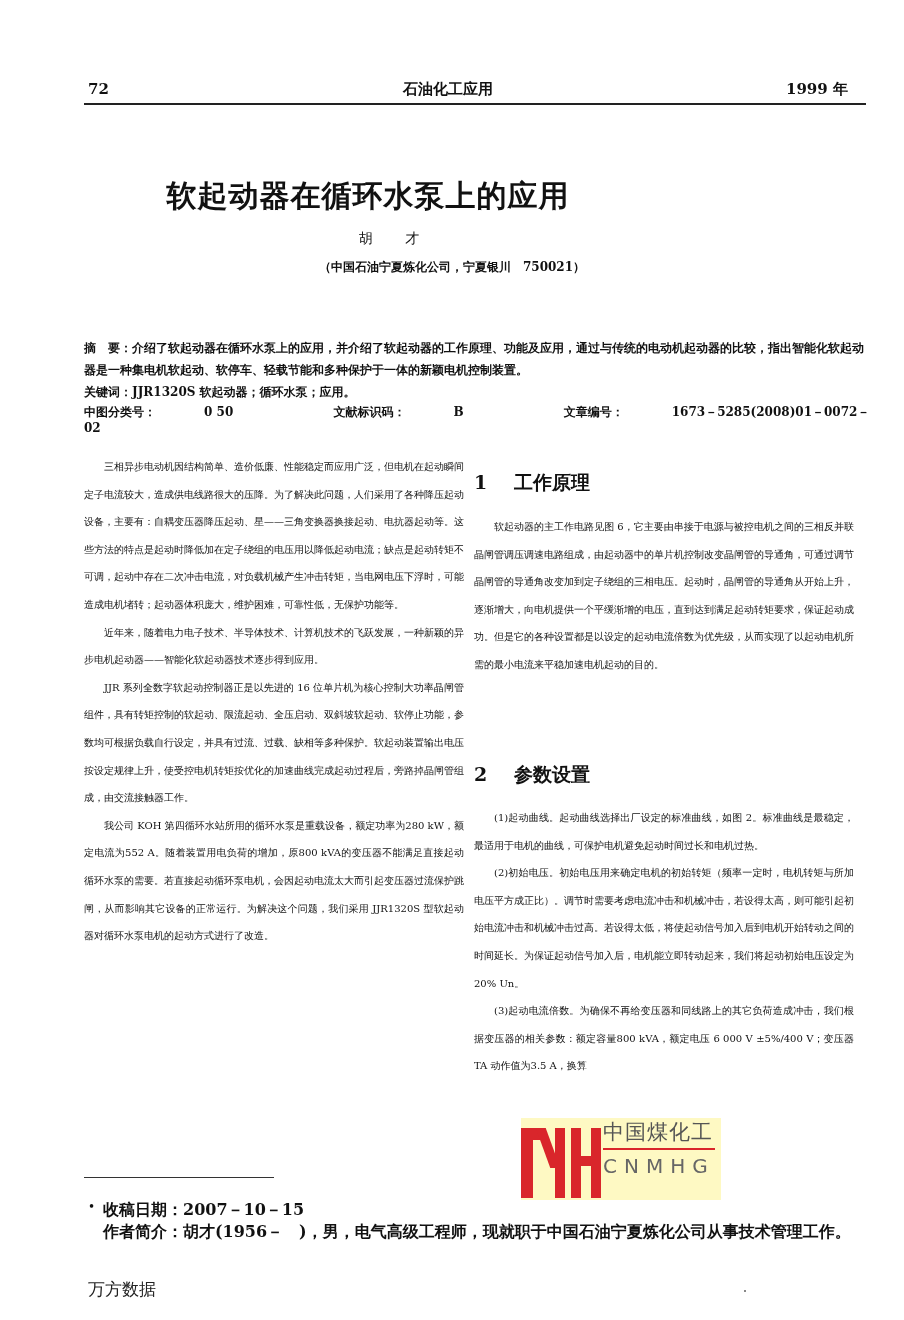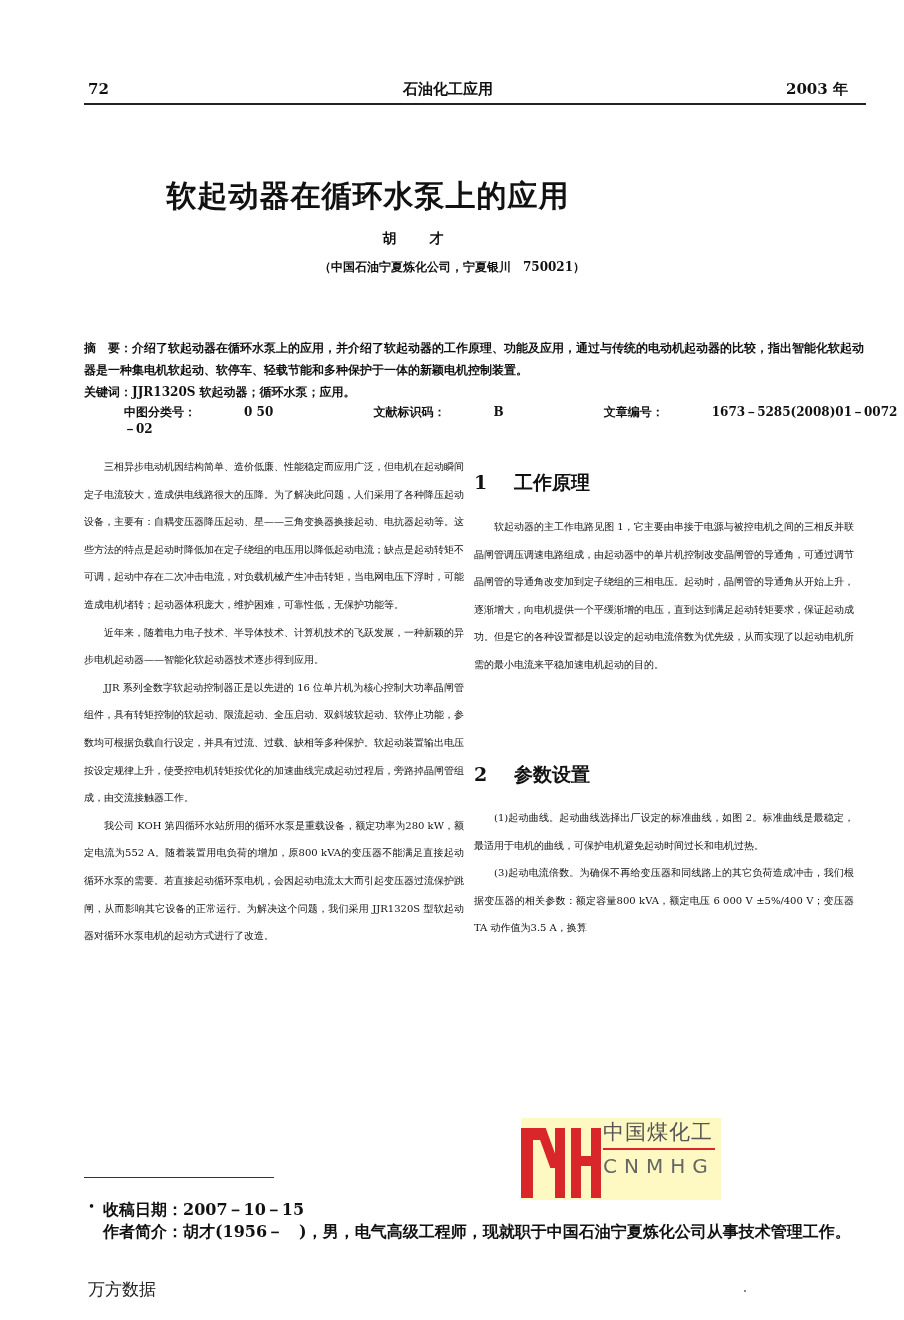--- a/index.html
+++ b/index.html
@@ -2,25 +2,25 @@
 <html><head>
 <meta charset="utf-8">
 <style>
   html, body { margin: 0; padding: 0; background: #ffffff; }
   body { width: 904px; height: 1320px; position: relative; overflow: hidden;
          font-family: "DejaVu Serif", "Liberation Serif", serif; color: #111; }
   .abs { position: absolute; }
   .header-rule { position: absolute; left: 84px; top: 103px; width: 782px; height: 2px; background: #222; }
   .hdr { font-size: 15px; font-weight: bold; }
   .title { left: 0; width: 736px; top: 176px; text-align: center; font-size: 30px; font-weight: bold; letter-spacing: 1px; }
-  .author { left: 0; width: 792px; top: 230px; text-align: center; font-size: 14px; font-weight: bold; letter-spacing: 14px; padding-left: 24px; }
+  .author { left: 0; width: 792px; top: 230px; text-align: center; font-size: 14px; font-weight: normal; letter-spacing: 14px; }
   .affil { left: 0; width: 904px; top: 259px; text-align: center; font-size: 12px; font-weight: bold; }
   .abstract { left: 84px; width: 782px; top: 337px; font-size: 12px; line-height: 22px; font-weight: bold; }
   .abstract .lbl { font-weight: bold; }
-  .meta-row { left: 84px; top: 404px; font-size: 12px; font-weight: bold; margin-left: 40px; }
+  .meta-row { left: 84px; top: 404px; font-size: 12px; font-weight: bold; }
   .meta-row span { margin-right: 48px; }
   .col { font-size: 10px; line-height: 27.6px; text-align: justify; }
   .col p { margin: 0; text-indent: 2em; }
   .col-left { left: 84px; width: 380px; top: 453px; }
   .col-right { left: 474px; width: 380px; }
   .sec-h { font-size: 19px; font-weight: bold; }
   .sec-h .num { display: inline-block; width: 40px; }
   .fn-rule { left: 84px; top: 1177px; width: 190px; height: 1px; background: #333; }
   .fn { left: 90px; font-size: 16px; font-weight: bold; text-align: right; }
   .fn-bullet { left: 88px; top: 1200px; font-size: 12px; }
@@ -31,21 +31,21 @@
   .wm-bar { position: absolute; background: #d9262b; }
   .wm-cn { position: absolute; left: 82px; top: 0px; font-family: "DejaVu Sans", sans-serif; font-size: 21px; color: #555; letter-spacing: 1px; }
   .wm-line { position: absolute; left: 82px; top: 30px; width: 112px; height: 2px; background: #d9262b; }
   .wm-en { position: absolute; left: 82px; top: 36px; font-family: "DejaVu Sans", sans-serif; font-size: 20px; color: #666; letter-spacing: 7px; }
 </style>
 </head>
 <body>
 
 <div class="abs hdr" style="left:88px; top:80px;">72</div>
 <div class="abs hdr" style="left:0; width:896px; top:80px; text-align:center;">石油化工应用</div>
-<div class="abs hdr" style="left:786px; top:80px;">2003 年</div>
+<div class="abs hdr" style="left:786px; top:80px;">1999 年</div>
 <div class="header-rule"></div>
 
 <div class="abs title">软起动器在循环水泵上的应用</div>
 <div class="abs author">胡 才</div>
 <div class="abs affil">（中国石油宁夏炼化公司，宁夏银川　750021）</div>
 
 <div class="abs abstract">
   <span class="lbl">摘　要：</span><span>介绍了软起动器在循环水泵上的应用，并介绍了软起动器的工作原理、功能及应用，通过与传统的电动机起动器的比较，指出智能化软起动器是一种集电机软起动、软停车、轻载节能和多种保护于一体的新颖电机控制装置。</span><br>
   <span class="lbl">关键词：</span><span>JJR1320S 软起动器；循环水泵；应用。</span>
 </div>
@@ -59,28 +59,29 @@
   <p>三相异步电动机因结构简单、造价低廉、性能稳定而应用广泛，但电机在起动瞬间定子电流较大，造成供电线路很大的压降。为了解决此问题，人们采用了各种降压起动设备，主要有：自耦变压器降压起动、星——三角变换器换接起动、电抗器起动等。这些方法的特点是起动时降低加在定子绕组的电压用以降低起动电流；缺点是起动转矩不可调，起动中存在二次冲击电流，对负载机械产生冲击转矩，当电网电压下浮时，可能造成电机堵转；起动器体积庞大，维护困难，可靠性低，无保护功能等。</p>
   <p>近年来，随着电力电子技术、半导体技术、计算机技术的飞跃发展，一种新颖的异步电机起动器——智能化软起动器技术逐步得到应用。</p>
   <p>JJR 系列全数字软起动控制器正是以先进的 16 位单片机为核心控制大功率晶闸管组件，具有转矩控制的软起动、限流起动、全压启动、双斜坡软起动、软停止功能，参数均可根据负载自行设定，并具有过流、过载、缺相等多种保护。软起动装置输出电压按设定规律上升，使受控电机转矩按优化的加速曲线完成起动过程后，旁路掉晶闸管组成，由交流接触器工作。</p>
   <p>我公司 KOH 第四循环水站所用的循环水泵是重载设备，额定功率为280 kW，额定电流为552 A。随着装置用电负荷的增加，原800 kVA的变压器不能满足直接起动循环水泵的需要。若直接起动循环泵电机，会因起动电流太大而引起变压器过流保护跳闸，从而影响其它设备的正常运行。为解决这个问题，我们采用 JJR1320S 型软起动器对循环水泵电机的起动方式进行了改造。</p>
 </div>
 
 <div class="abs sec-h" style="left:474px; top:470px;">
   <span class="num">1</span><span>工作原理</span>
 </div>
 <div class="abs col col-right" style="top:513px;">
-  <p>软起动器的主工作电路见图 1，它主要由串接于电源与被控电机之间的三相反并联晶闸管调压调速电路组成，由起动器中的单片机控制改变晶闸管的导通角，可通过调节晶闸管的导通角改变加到定子绕组的三相电压。起动时，晶闸管的导通角从开始上升，逐渐增大，向电机提供一个平缓渐增的电压，直到达到满足起动转矩要求，保证起动成功。但是它的各种设置都是以设定的起动电流倍数为优先级，从而实现了以起动电机所需的最小电流来平稳加速电机起动的目的。</p>
+  <p>软起动器的主工作电路见图 6，它主要由串接于电源与被控电机之间的三相反并联晶闸管调压调速电路组成，由起动器中的单片机控制改变晶闸管的导通角，可通过调节晶闸管的导通角改变加到定子绕组的三相电压。起动时，晶闸管的导通角从开始上升，逐渐增大，向电机提供一个平缓渐增的电压，直到达到满足起动转矩要求，保证起动成功。但是它的各种设置都是以设定的起动电流倍数为优先级，从而实现了以起动电机所需的最小电流来平稳加速电机起动的目的。</p>
 </div>
 
 <div class="abs sec-h" style="left:474px; top:762px;">
   <span class="num">2</span><span>参数设置</span>
 </div>
 <div class="abs col col-right" style="top:804px;">
   <p>(1)起动曲线。起动曲线选择出厂设定的标准曲线，如图 2。标准曲线是最稳定，最适用于电机的曲线，可保护电机避免起动时间过长和电机过热。</p>
+  <p>(2)初始电压。初始电压用来确定电机的初始转矩（频率一定时，电机转矩与所加电压平方成正比）。调节时需要考虑电流冲击和机械冲击，若设得太高，则可能引起初始电流冲击和机械冲击过高。若设得太低，将使起动信号加入后到电机开始转动之间的时间延长。为保证起动信号加入后，电机能立即转动起来，我们将起动初始电压设定为 20% Un。</p>
   <p>(3)起动电流倍数。为确保不再给变压器和同线路上的其它负荷造成冲击，我们根据变压器的相关参数：额定容量800 kVA，额定电压 6 000 V ±5%/400 V；变压器 TA 动作值为3.5 A，换算</p>
 </div>
 
 <div class="abs wm">
   <div class="wm-bar" style="left:0; top:10px; width:12px; height:70px;"></div>
   <div class="wm-bar" style="left:0; top:10px; width:24px; height:12px;"></div>
   <div class="wm-bar" style="left:22px; top:10px; width:10px; height:40px; transform:skewX(20deg);"></div>
   <div class="wm-bar" style="left:34px; top:10px; width:10px; height:70px;"></div>
   <div class="wm-bar" style="left:50px; top:10px; width:10px; height:70px;"></div>
   <div class="wm-bar" style="left:50px; top:38px; width:28px; height:10px;"></div>

